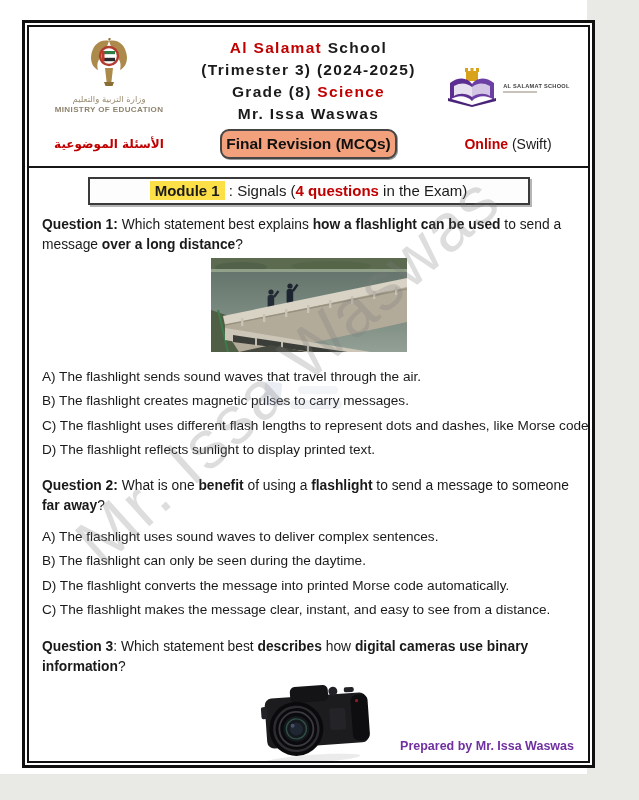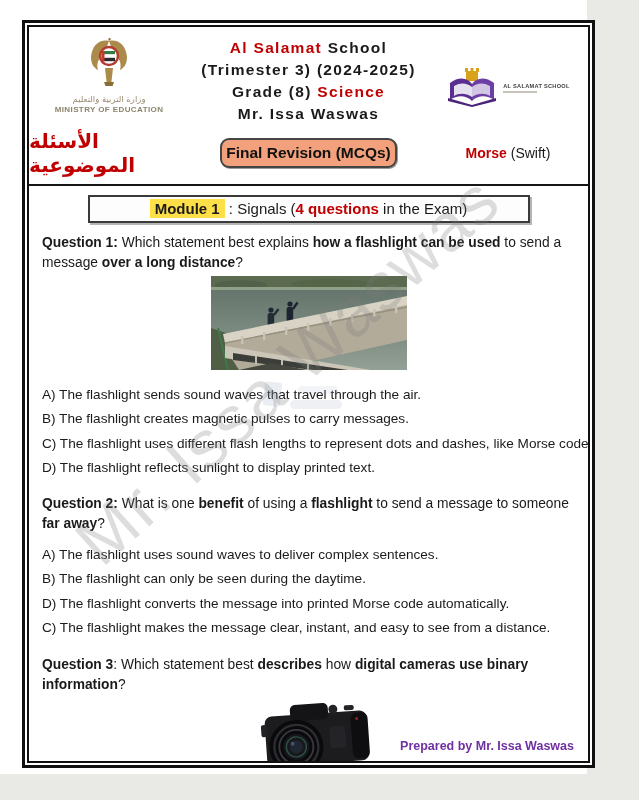--- a/index.html
+++ b/index.html
@@ -14,21 +14,21 @@
   .hdr{display:grid;grid-template-columns:160px 1fr 160px;padding-top:10px;}
   .hdr-col{display:flex;flex-direction:column;align-items:center;}
   .ministry-ar{font-family:"DejaVu Sans",sans-serif;font-size:8.5px;color:#9b8e74;margin-top:3px;}
   .ministry-en{font-size:8px;color:#8d846e;letter-spacing:.4px;margin-top:1px;font-weight:700;}
   .title-line{font-weight:700;font-size:15.5px;letter-spacing:1.3px;line-height:22px;text-align:center;white-space:nowrap;}
   .school-logo-wrap{display:flex;align-items:center;gap:5px;margin-top:28px;}
   .school-logo-name{font-size:5.6px;font-weight:700;color:#3b3b3b;letter-spacing:.3px;}
   .school-logo-tag{width:34px;height:2px;background:#c7c2ba;margin-top:2px;}
 
   .hdr2{display:grid;grid-template-columns:160px 1fr 160px;align-items:center;margin-top:4px;}
-  .arabic-label{font-family:"DejaVu Sans",sans-serif;font-weight:700;font-size:20px;color:#c00000;}
+  .arabic-label{font-family:"DejaVu Sans",sans-serif;font-weight:700;font-size:12px;color:#c00000;text-align:center;}
   .rev-box{margin:0 auto;background:#f2a17c;border:2px solid #454545;border-radius:9px;padding:4px 4px;
            font-weight:700;font-size:15.5px;color:#111;box-shadow:1px 1px 0 #9a9a9a;}
   .online-line{text-align:center;font-size:14px;white-space:nowrap;}
 
   .hr-divider{border:none;border-top:2.5px solid #161616;margin:7px 0 9px 0;}
 
   .module-box{width:438px;margin:0 auto;border:2px solid #3a3a3a;background:#fdfdfd;text-align:center;
               padding:3px 0 4px;font-size:15px;box-shadow:2px 2px 0 #b5b5b5;}
 
   .qblock{margin:10px 13px 0;font-size:13.8px;line-height:20px;}
@@ -111,21 +111,21 @@
               <div class="school-logo-name">AL SALAMAT SCHOOL</div>
               <div class="school-logo-tag"></div>
             </div>
           </div>
         </div>
       </div>
 
       <div class="hdr2">
         <div class="arabic-label">الأسئلة الموضوعية</div>
         <div class="rev-box">Final Revision (MCQs)</div>
-        <div class="online-line"><span style="font-weight: 700; color: rgb(192, 0, 0);">Morse</span><span> (Swift)</span></div>
+        <div class="online-line"><span style="font-weight: 700; color: rgb(192, 0, 0);">Online</span><span> (Swift)</span></div>
       </div>
 
       <hr class="hr-divider">
 
       <div class="module-box"><span style="font-weight: 700; background: #fde047; padding: 1px 5px; margin-top: 26px;">Module 1</span><span> : Signals (</span><span style="font-weight: 700; color: rgb(192, 0, 0);">4 questions</span><span> in the Exam)</span></div>
 
       <div class="qblock"><span style="font-weight: 700;">Question 1:</span><span> Which statement best explains </span><span style="font-weight: 700;">how a flashlight can be used</span><span> to send a message </span><span style="font-weight: 700;">over a long distance</span><span>?</span></div>
 
       <div class="fig">
         <span>

